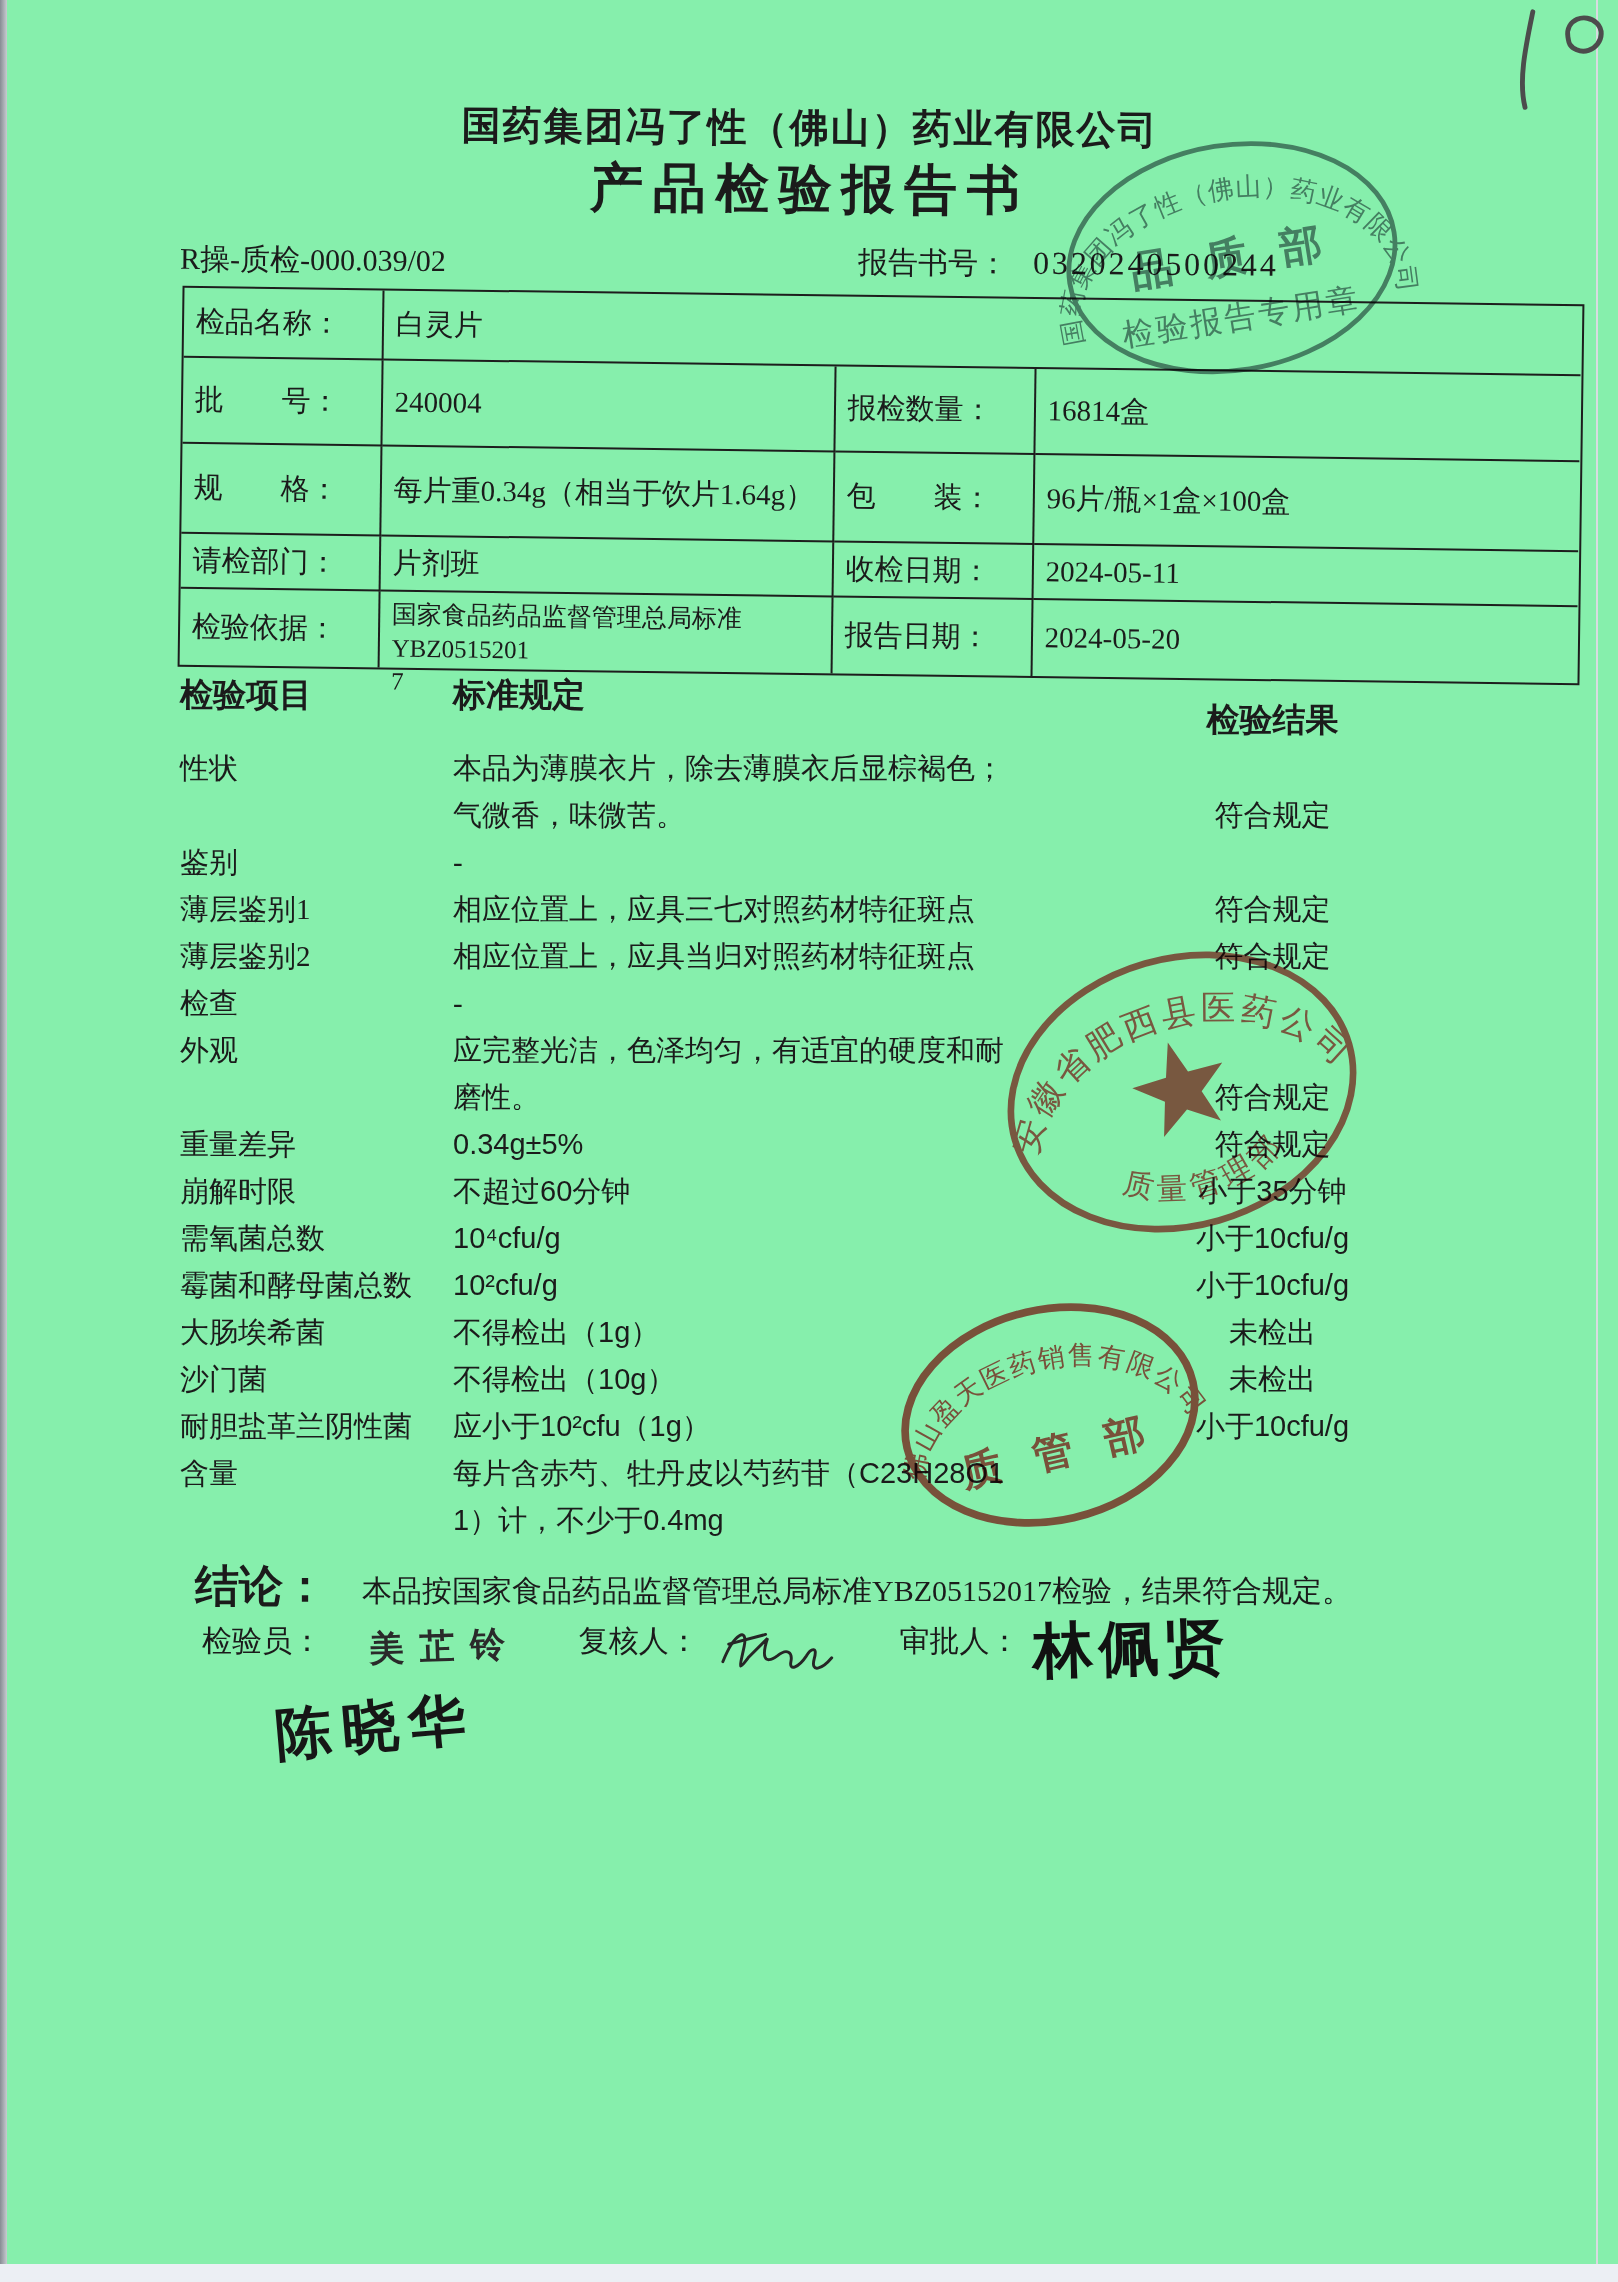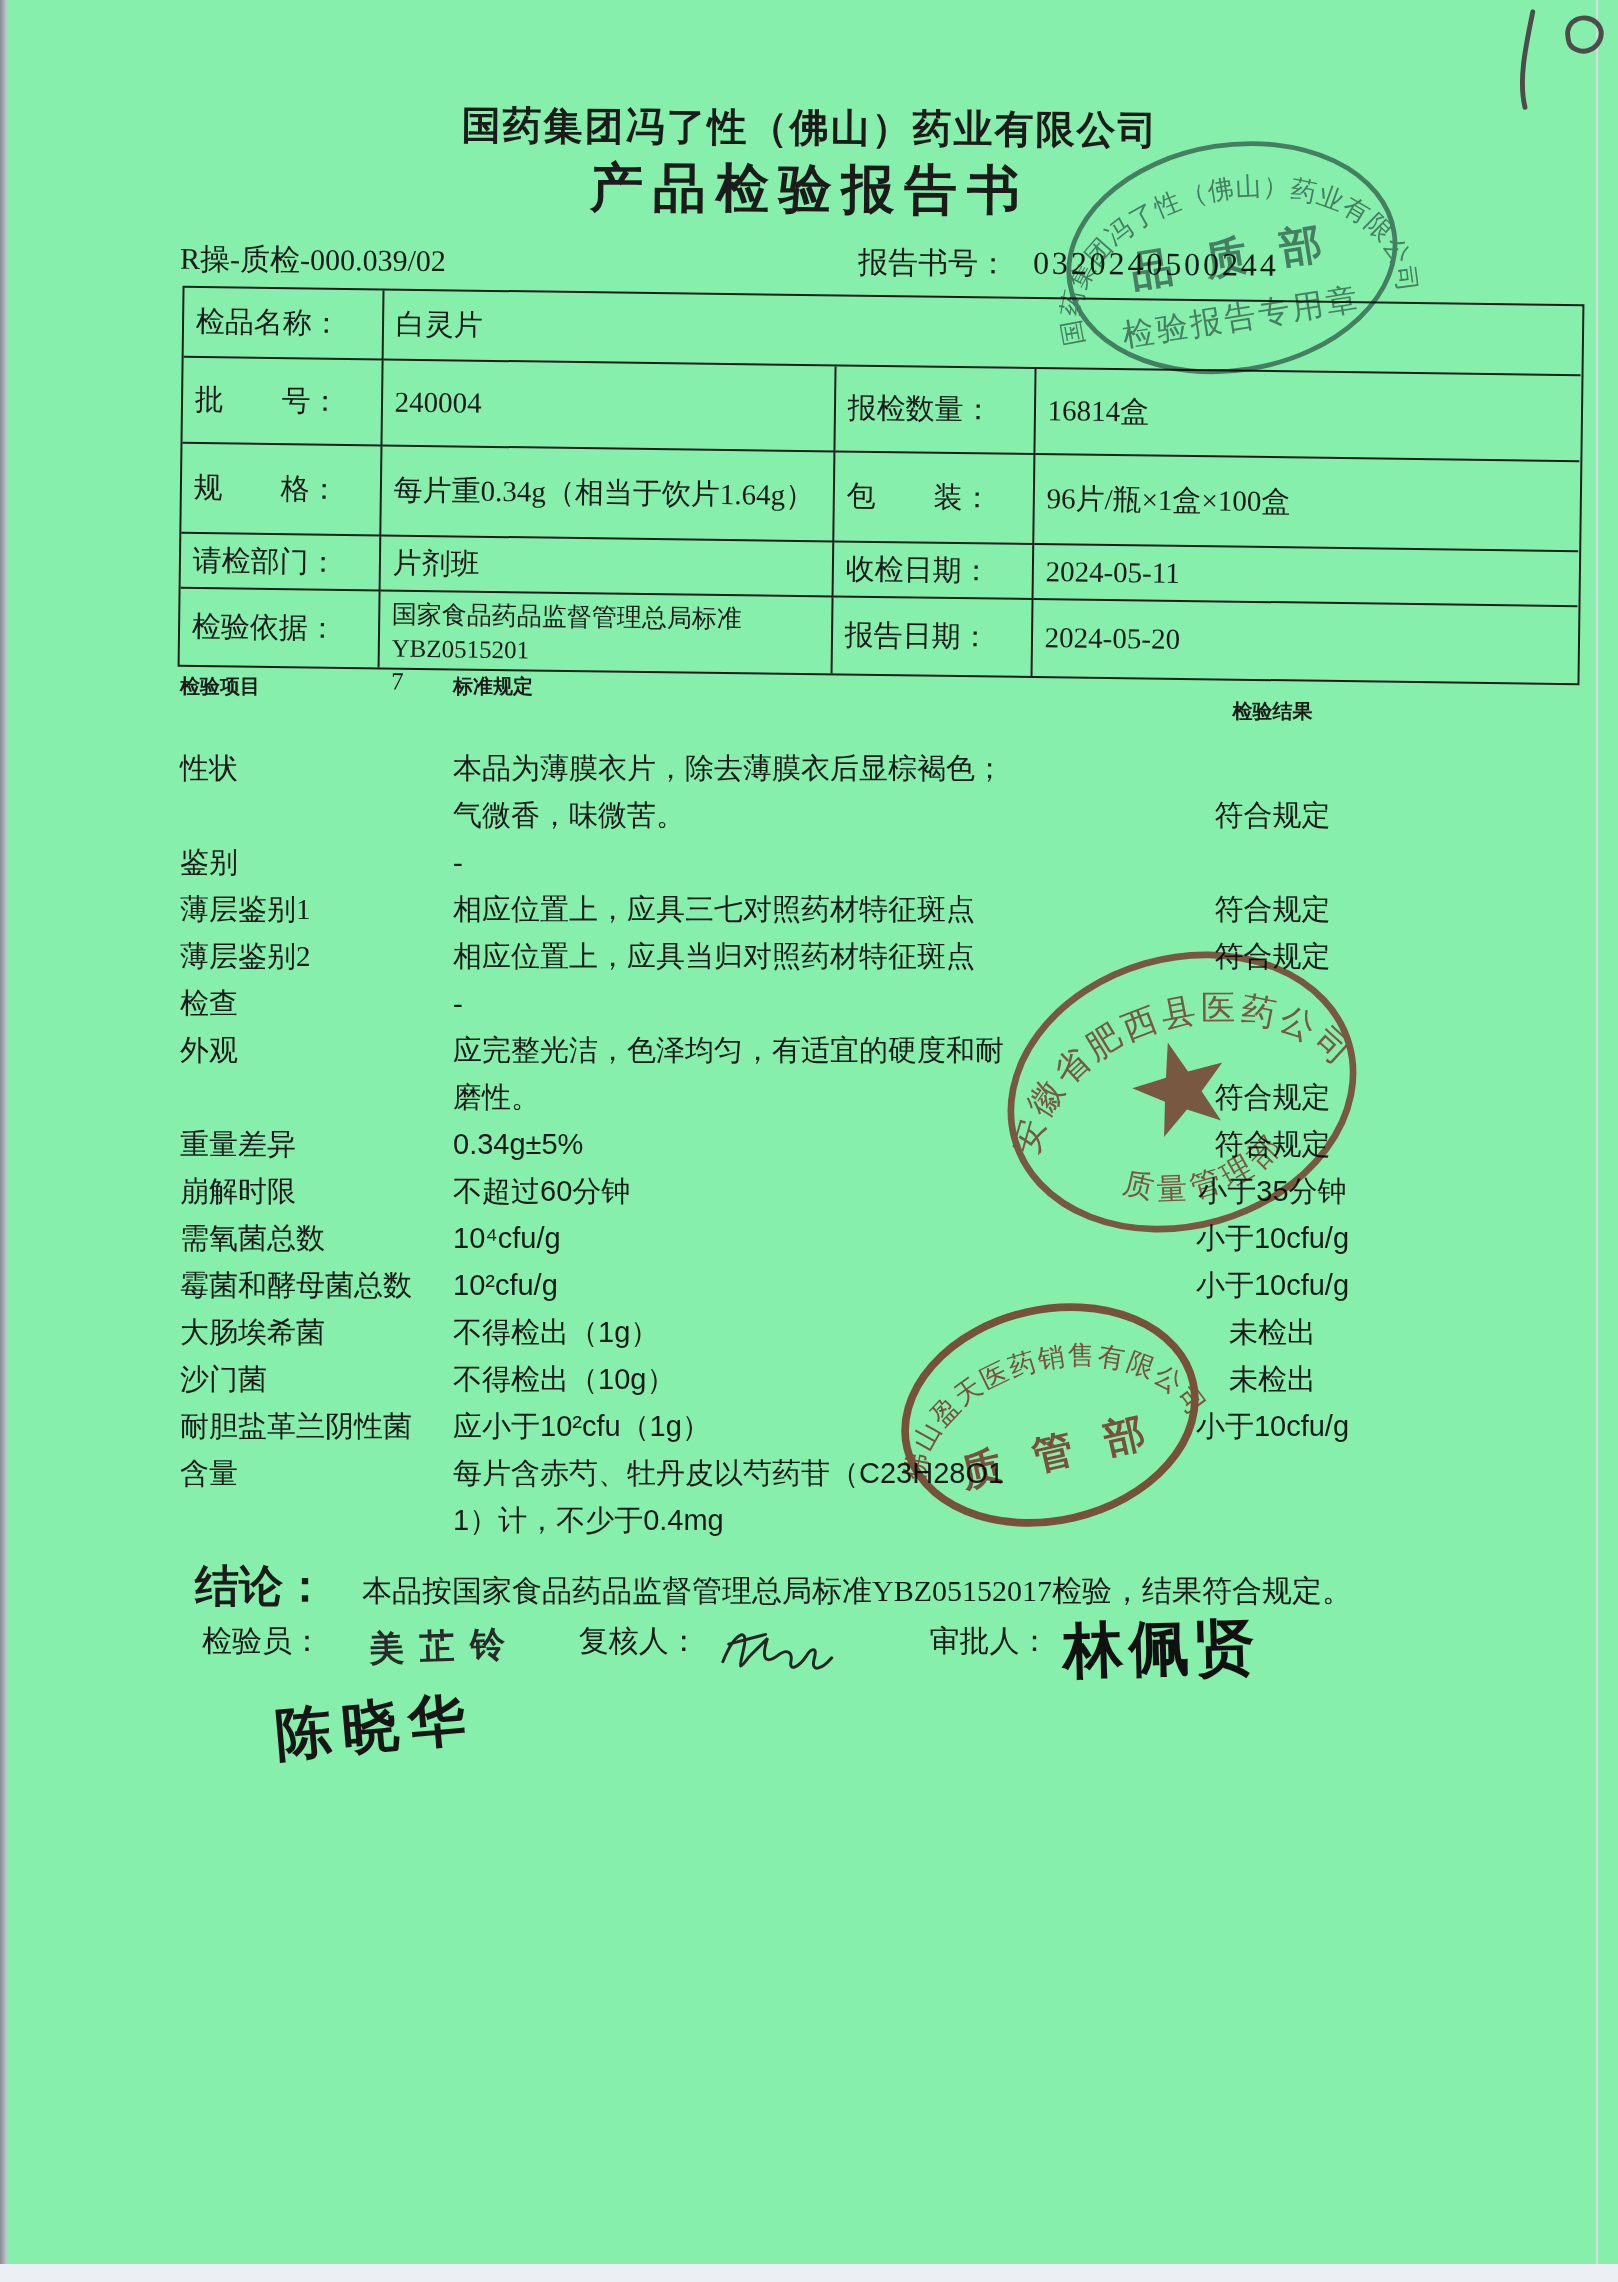--- a/index.html
+++ b/index.html
@@ -33,37 +33,37 @@
   .cell{border-right:2px solid #1d1d1d;border-bottom:2px solid #1d1d1d;
     display:flex;align-items:center;padding:2px 11.7px;font-size:29px;line-height:1.3;}
   .cell.span3{grid-column:2/5;}
   .cell.lastcol{border-right:none;}
   .cell.lastrow{border-bottom:none;}
   .cell.small{font-size:25px;align-items:flex-start;padding-top:5.9px;line-height:1.35;}
 
   
   .items{left:180px;top:673px;width:1268px;}
   .items-header{display:grid;grid-template-columns:273px 644px 1fr;height:72px;
-    font-family:"Liberation Sans",sans-serif;font-weight:bold;font-size:20px;}
+    font-family:"Liberation Sans",sans-serif;font-weight:bold;font-size:33px;}
   .items-header .h3{text-align:center;padding-top:25px;}
   .item-row{display:grid;grid-template-columns:273px 644px 1fr;font-size:29px;line-height:47px;}
   .item-row .itm{padding-right:9.8px;}
   .item-row .std{white-space:pre-line;}
   .item-row .res{text-align:center;align-self:end;}
 
   
   .conclusion{left:195px;top:1556px;width:1346px;font-size:30px;line-height:1.4;}
   .conclusion .lbl{font-size:44px;font-weight:bold;margin-right:35px;}
 
   
   .sig-row{left:202px;top:1621px;width:1365px;display:flex;align-items:flex-start;font-size:30px;}
   .hand{display:inline-block;font-weight:600;}
   .inspector-name{font-size:35px;letter-spacing:15.6px;margin-left:47px;transform:rotate(-2deg);margin-top:2px;color:#2a2a2a;}
   .reviewer-block{margin-left:58px;display:flex;align-items:flex-start;}
-  .approver-block{margin-left:65px;display:flex;align-items:flex-start;justify-content:space-between;}
+  .approver-block{margin-left:35px;display:flex;align-items:flex-start;justify-content:space-between;}
   .approver-name{font-size:60px;font-weight:700;letter-spacing:5.9px;transform:rotate(-1.5deg);margin-left:13.7px;margin-top:-11.7px;color:#111;}
   .inspector-name2{left:275px;top:1689px;font-size:57px;font-weight:600;letter-spacing:9.8px;transform:rotate(-5deg);color:#161616;}
 
   
   .stamp{mix-blend-mode:multiply;pointer-events:none;}
   .stamp svg{display:block;}
   .stamp-qc{left:1014px;top:109px;transform:rotate(-9deg);opacity:0.78;}
   .stamp-feixi{left:991px;top:926px;transform:rotate(-16deg);opacity:0.82;}
   .stamp-yingtian{left:887px;top:1293px;transform:rotate(-13deg);opacity:0.86;}
 

